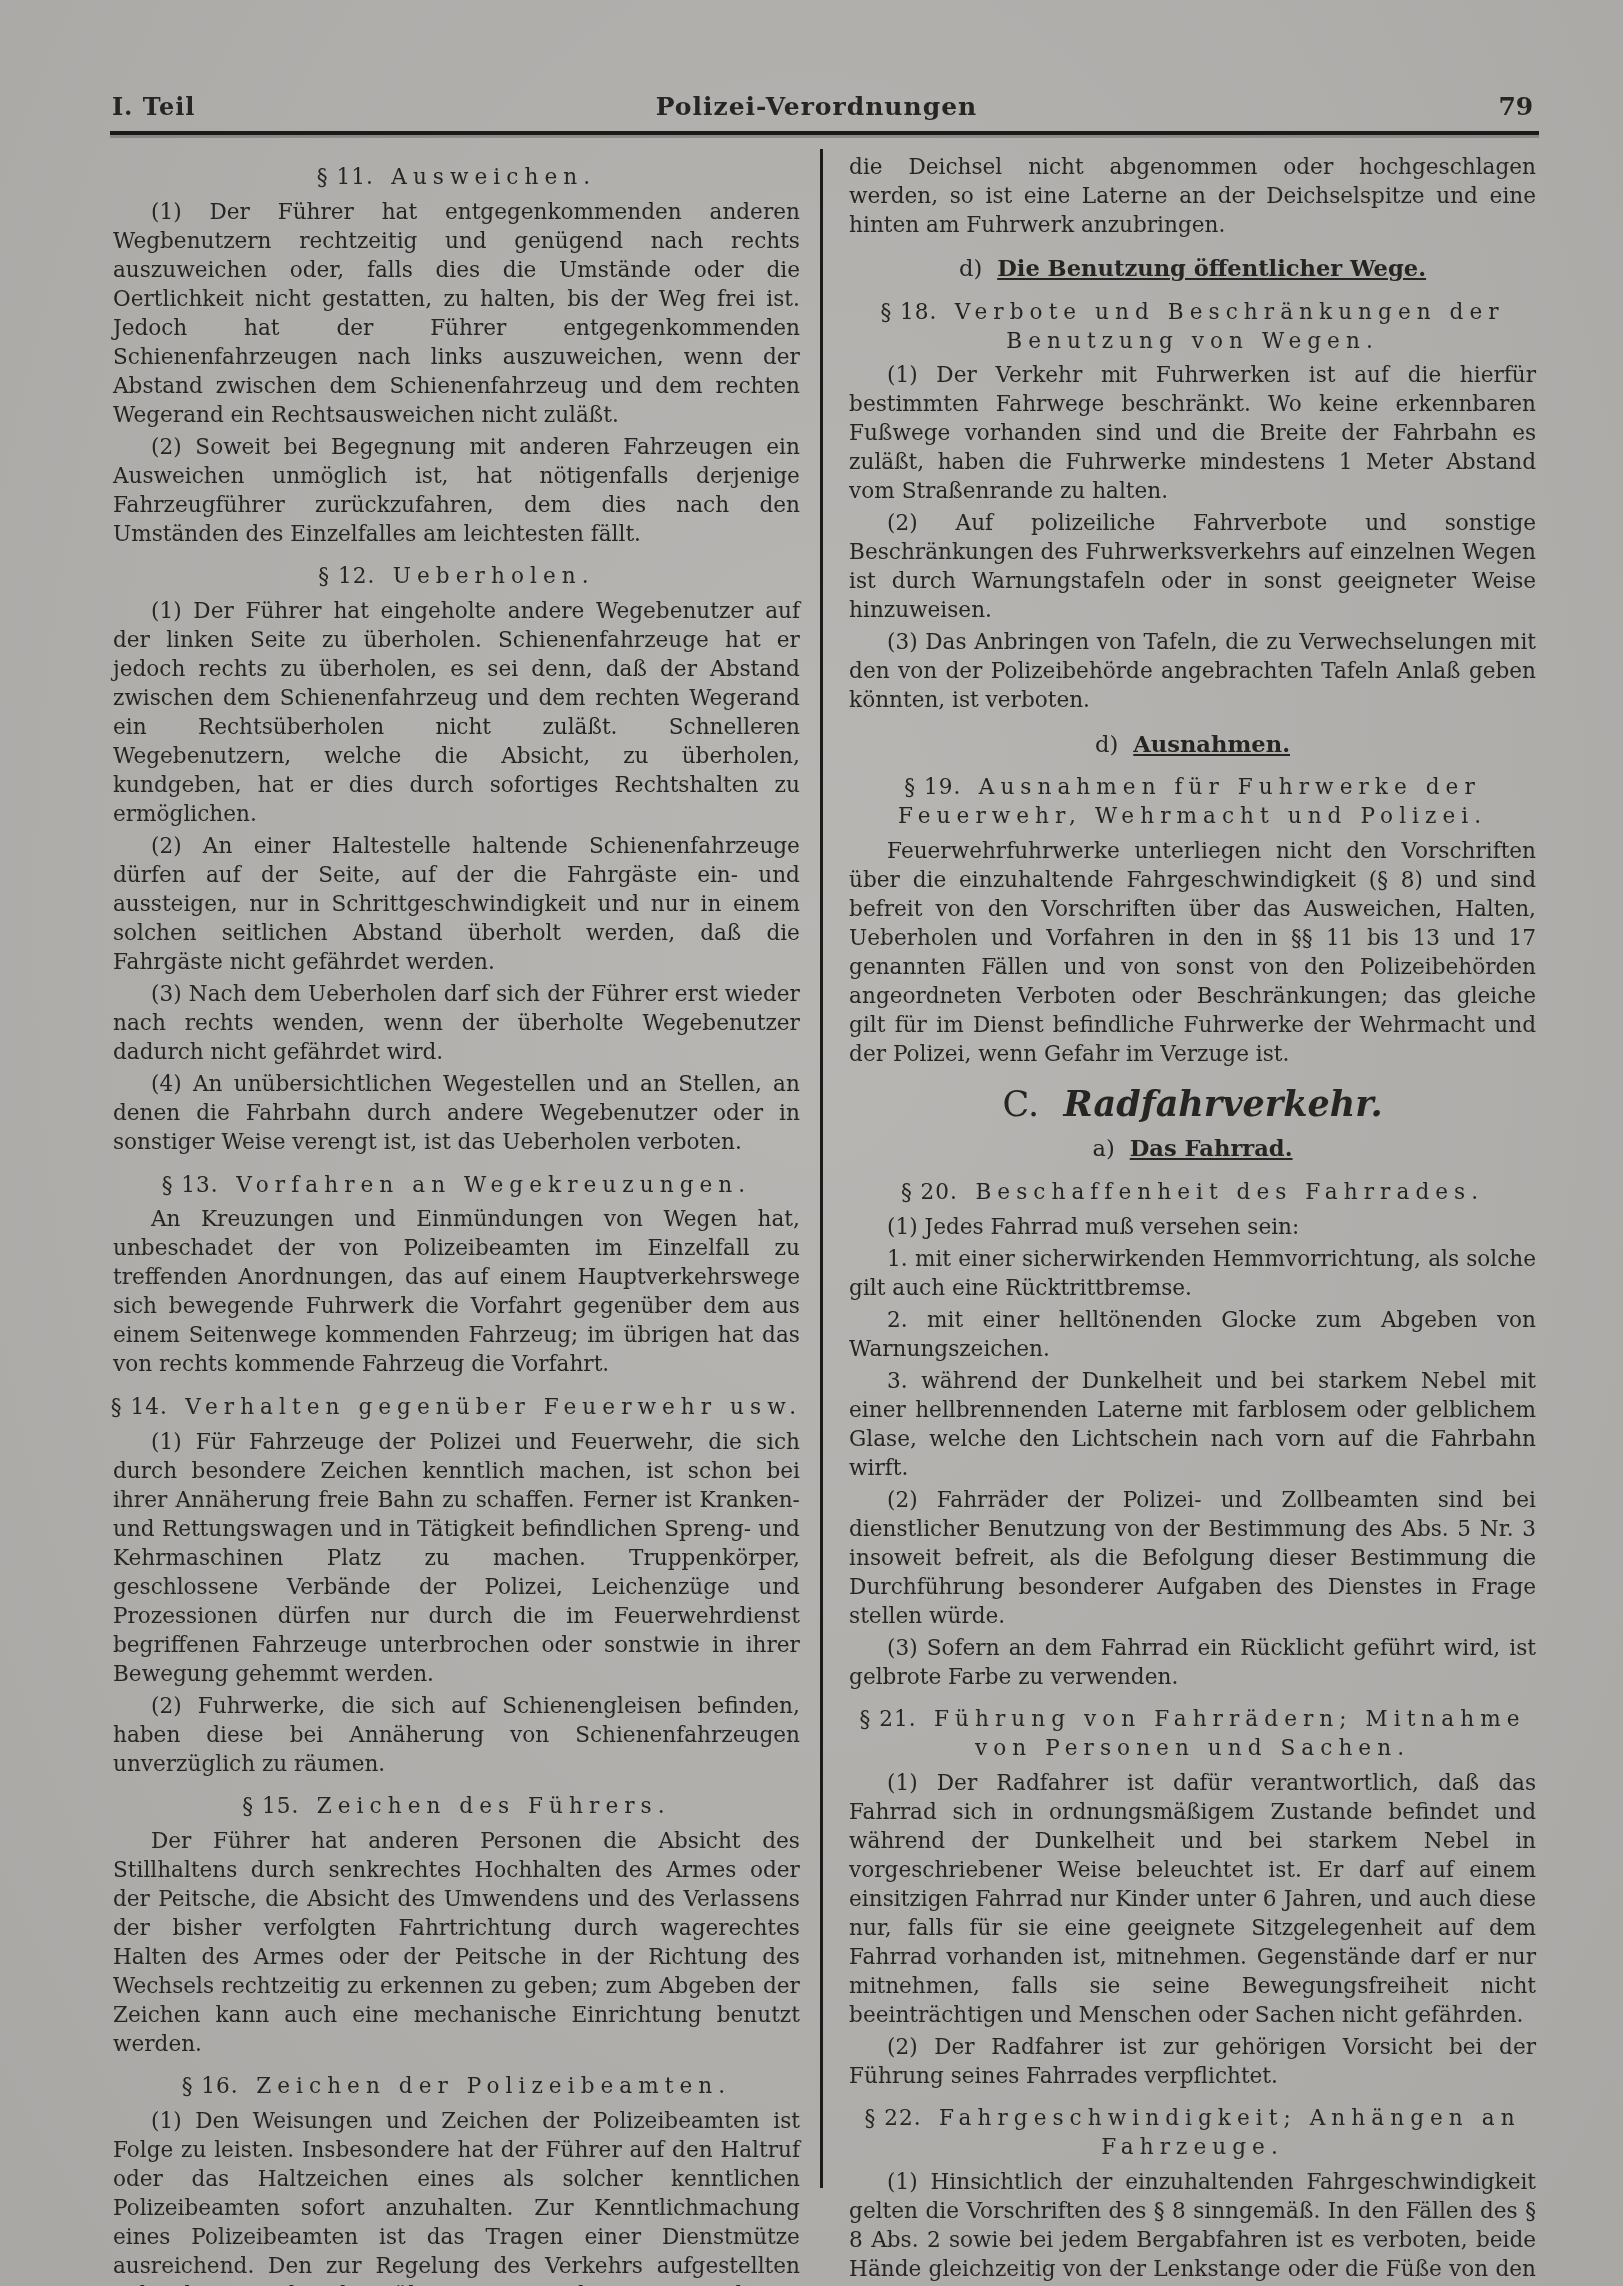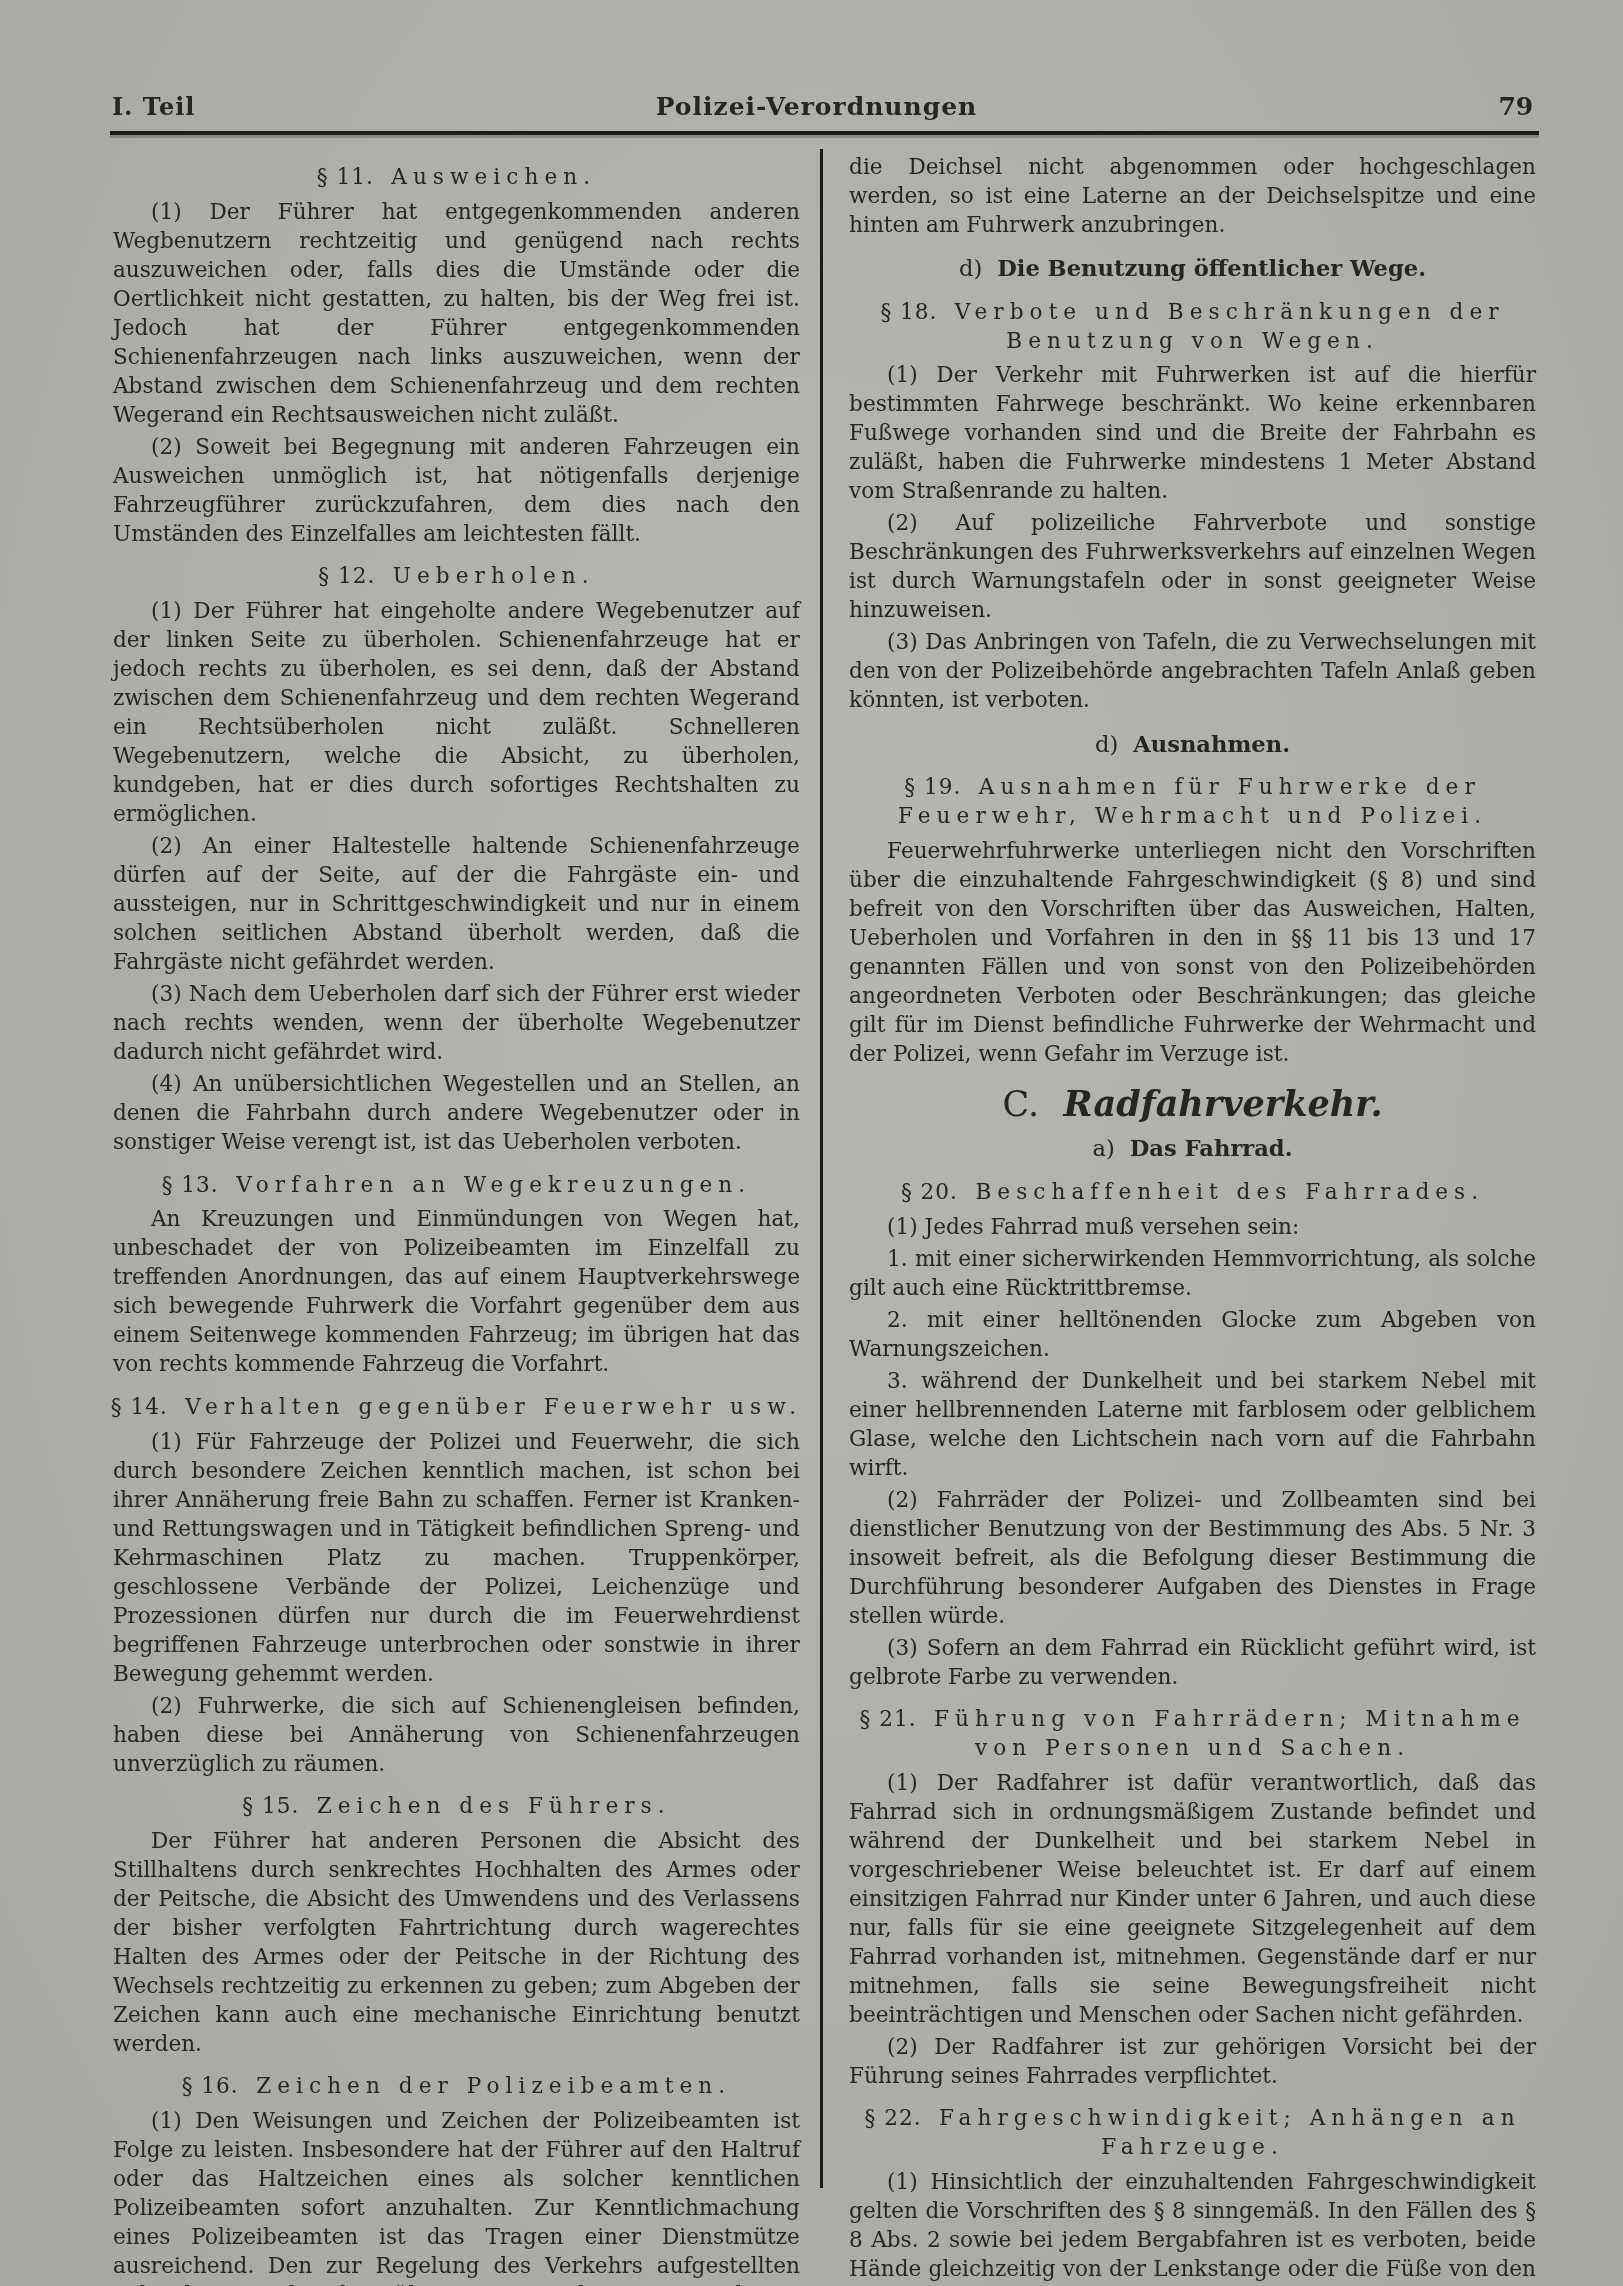--- a/index.html
+++ b/index.html
@@ -79,21 +79,21 @@
     font-size:21.6px;
   }
   .law-heading .hnum{letter-spacing:1px;margin-right:9.6px;}
   .law-heading .htitle{letter-spacing:0.28em;margin-top:47px;}
   .sub-heading{
     text-align:center;text-indent:0;
     margin:15.4px 0 7.7px;
     font-size:22.6px;
   }
   .sub-heading .sprefix{font-weight:normal;margin-right:7.7px;}
-  .sub-heading .stitle{font-weight:bold;}
+  .sub-heading .stitle{font-weight:bold;text-decoration:underline;}
   .chapter-heading{
     text-align:center;text-indent:0;
     margin:21px 0 9.6px;
     font-size:35px;
   }
   .chapter-heading .cprefix{font-weight:normal;margin-right:13.4px;}
   .chapter-heading .ctitle{font-weight:bold;font-style:italic;}
 </style>
 </head>
 <body>

